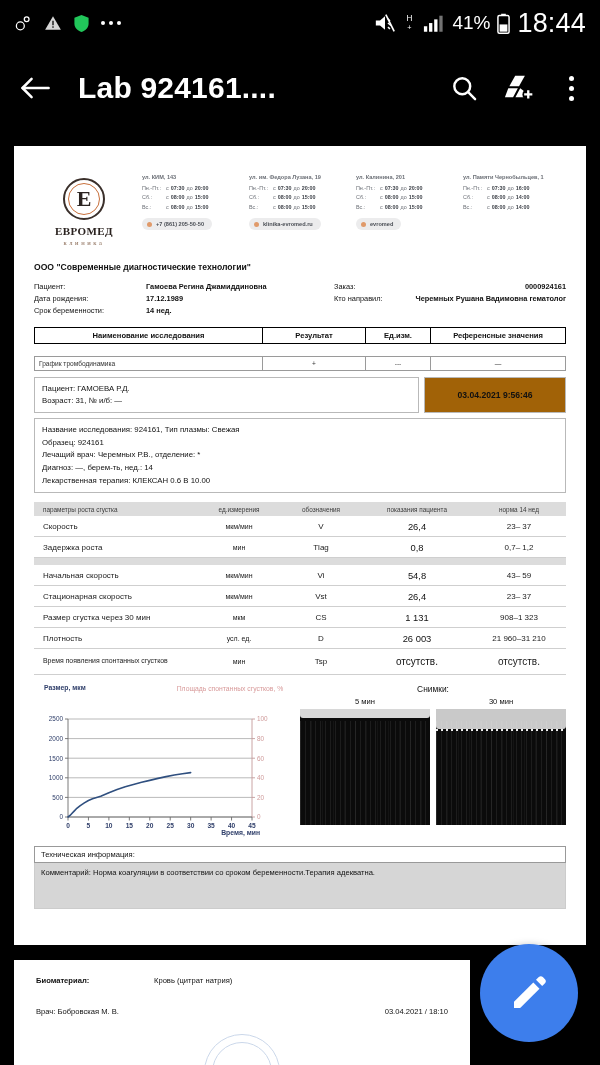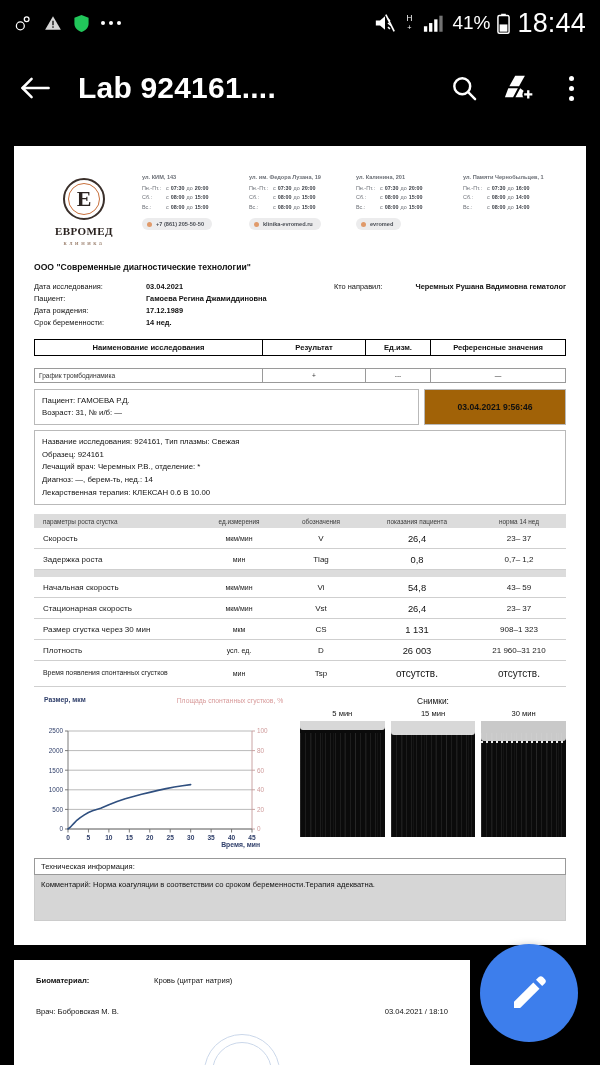--- a/index.html
+++ b/index.html
@@ -455,37 +455,37 @@
       </div>
 
     </div>
   </div>
 
   <div class="org">ООО "Современные диагностические технологии"</div>
 
   <div class="pinfo">
     <div class="pinfo-l">
       <div class="prow">
-          <span class="k">Дата исследования:</span>
-          <span class="v">03.04.2021</span>
-        </div>
-      <div class="prow">
           <span class="k">Пациент:</span>
           <span class="v">Гамоева Регина Джамиддиновна</span>
         </div>
       <div class="prow">
           <span class="k">Дата рождения:</span>
           <span class="v">17.12.1989</span>
         </div>
       <div class="prow">
           <span class="k">Срок беременности:</span>
           <span class="v">14 нед.</span>
         </div>
     </div>
     <div class="pinfo-r">
+      <div class="prow2">
+          <span class="k">Заказ:</span>
+          <span class="v">0000924161</span>
+        </div>
       <div class="prow2">
           <span class="k">Кто направил:</span>
           <span class="v">Черемных Рушана Вадимовна гематолог</span>
         </div>
     </div>
   </div>
 
   <div class="thead-tbl">
     <div class="c1">Наименование исследования</div>
     <div class="c2">Результат</div>
@@ -646,27 +646,20 @@
       <div class="snaps-h">Снимки:</div>
       <div class="snaps-row">
         <div class="snap">
           <div class="snap-lab">5 мин</div>
           <div class="snap-img s1">
               <div class="cap"></div>
               <div class="streaks"></div>
             </div>
         </div>
         <div class="snap">
-          <div class="snap-lab">15 мин</div>
-          <div class="snap-img s2">
-              <div class="cap"></div>
-              <div class="streaks"></div>
-            </div>
-        </div>
-        <div class="snap">
           <div class="snap-lab">30 мин</div>
           <div class="snap-img s3">
               <div class="cap"></div>
               <div class="streaks"></div>
             </div>
         </div>
       </div>
     </div>
   </div>
 

